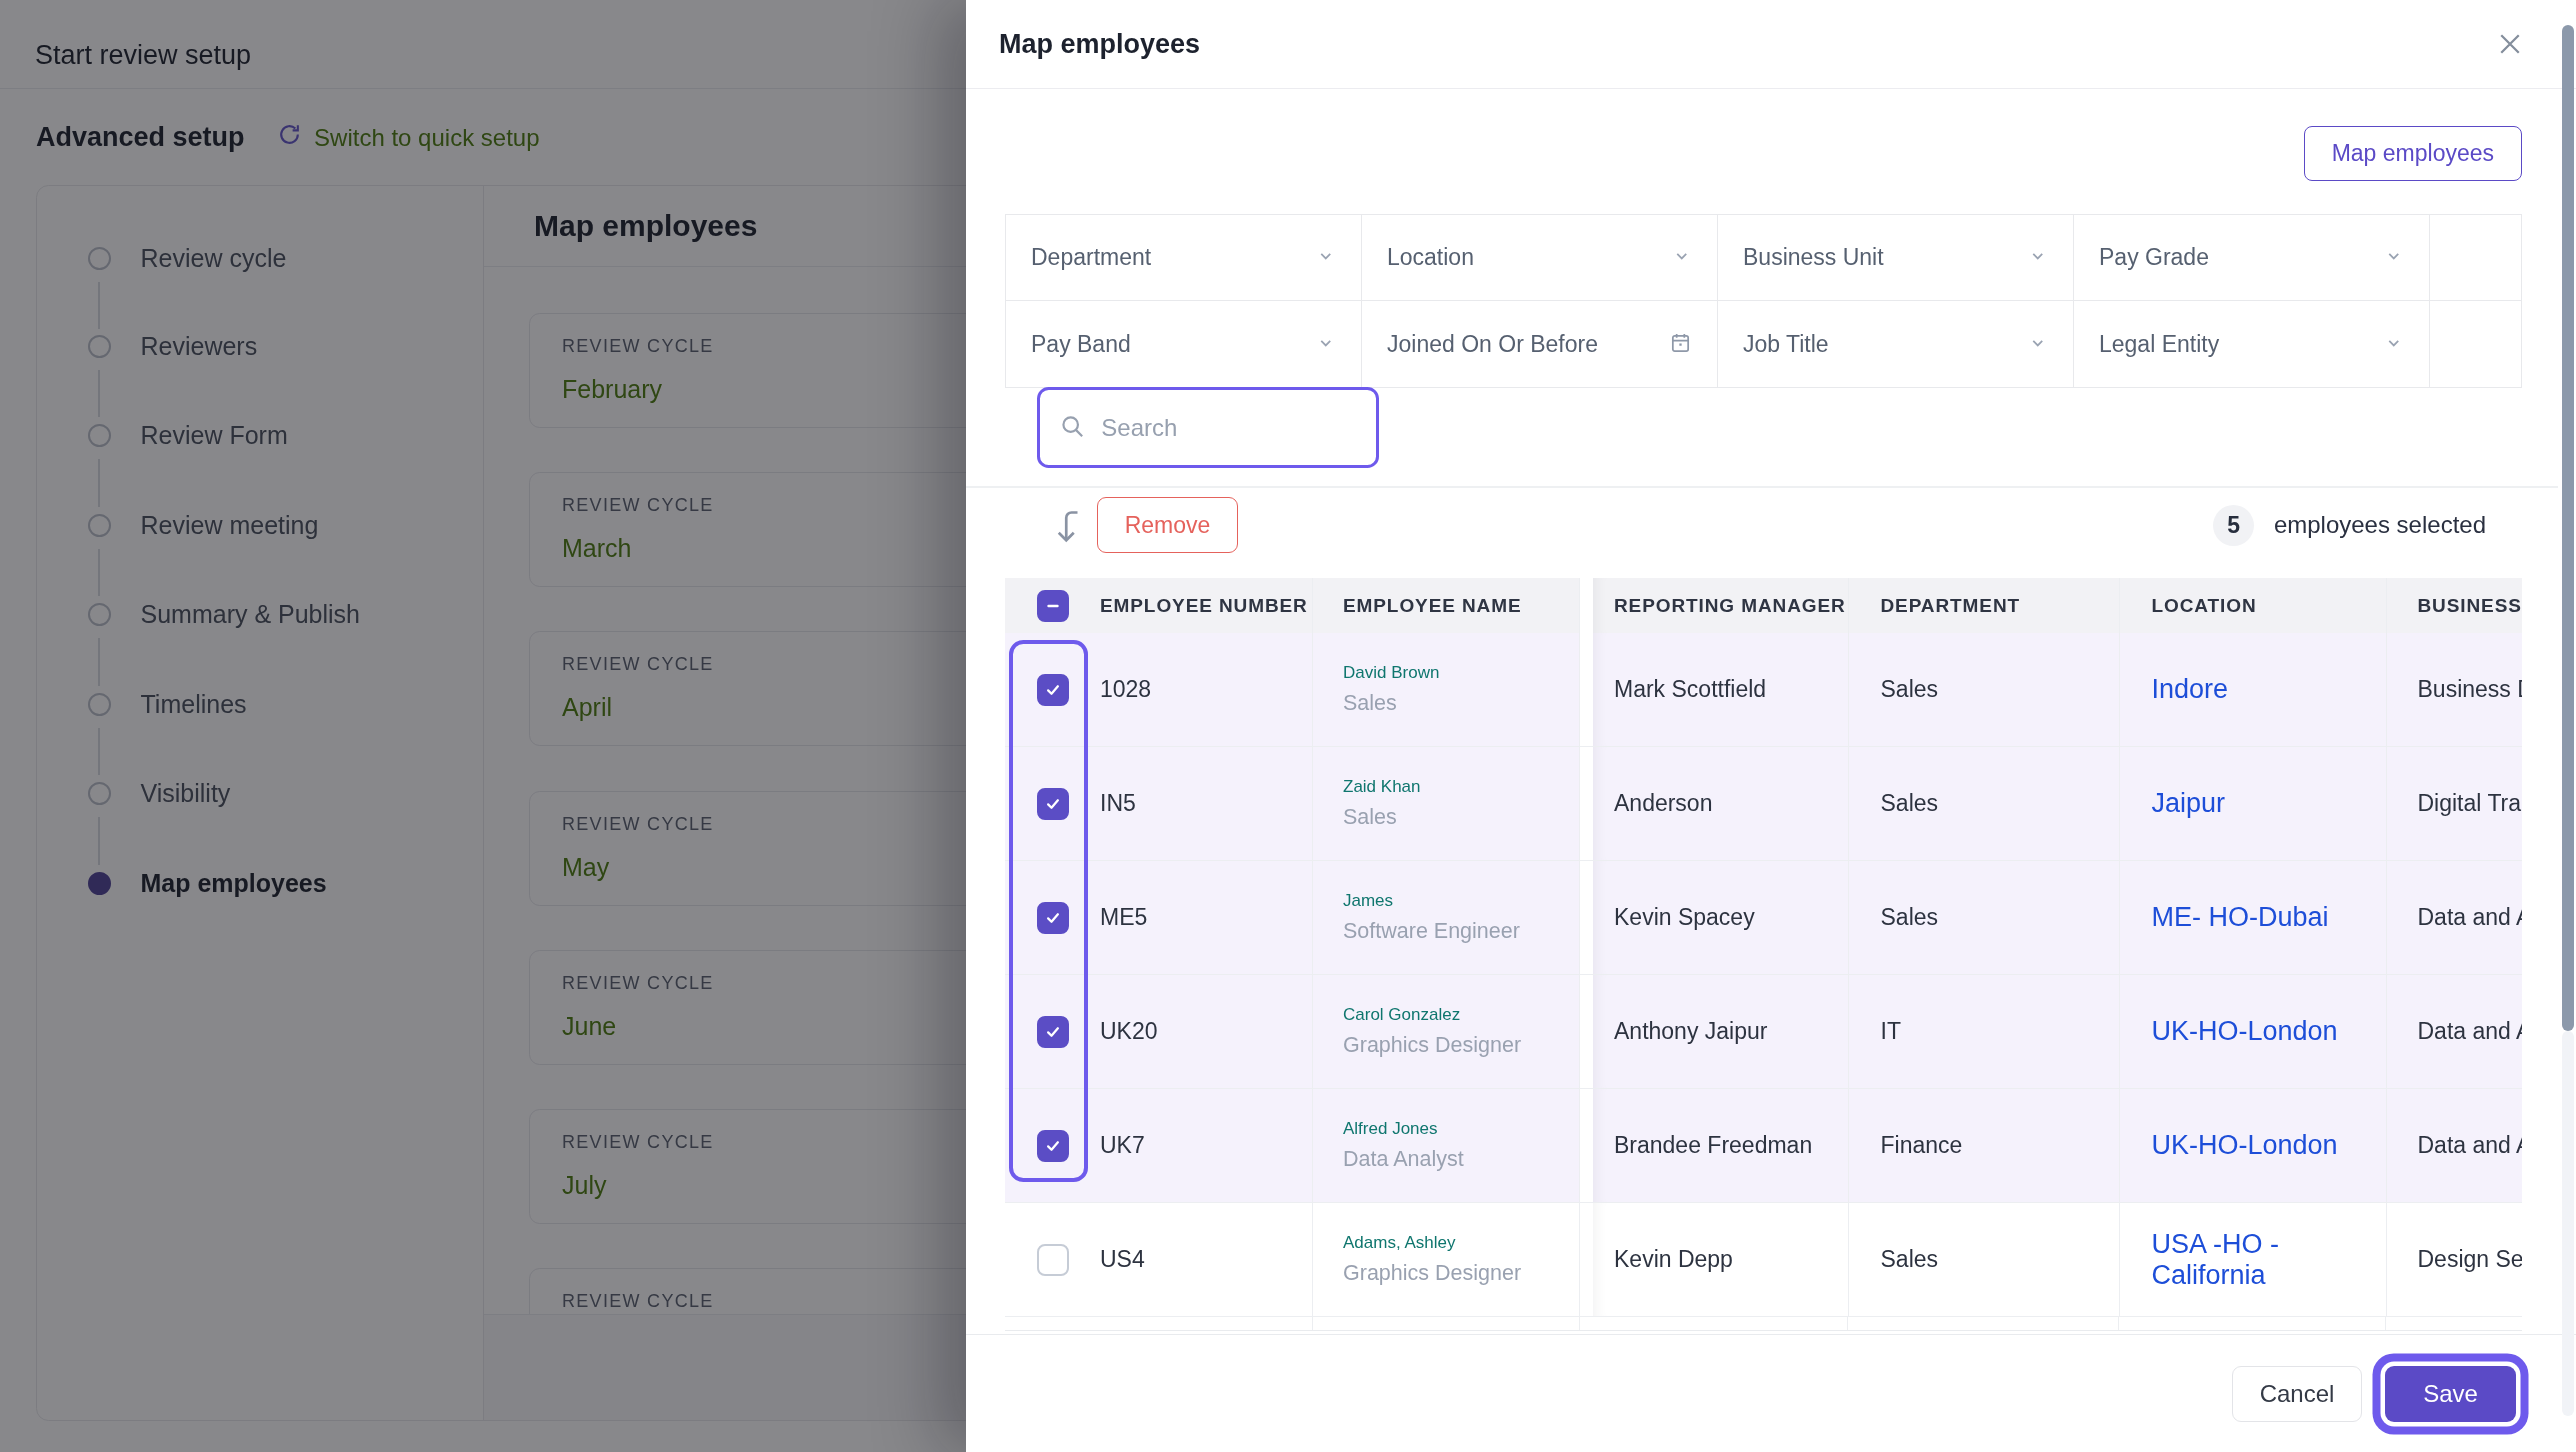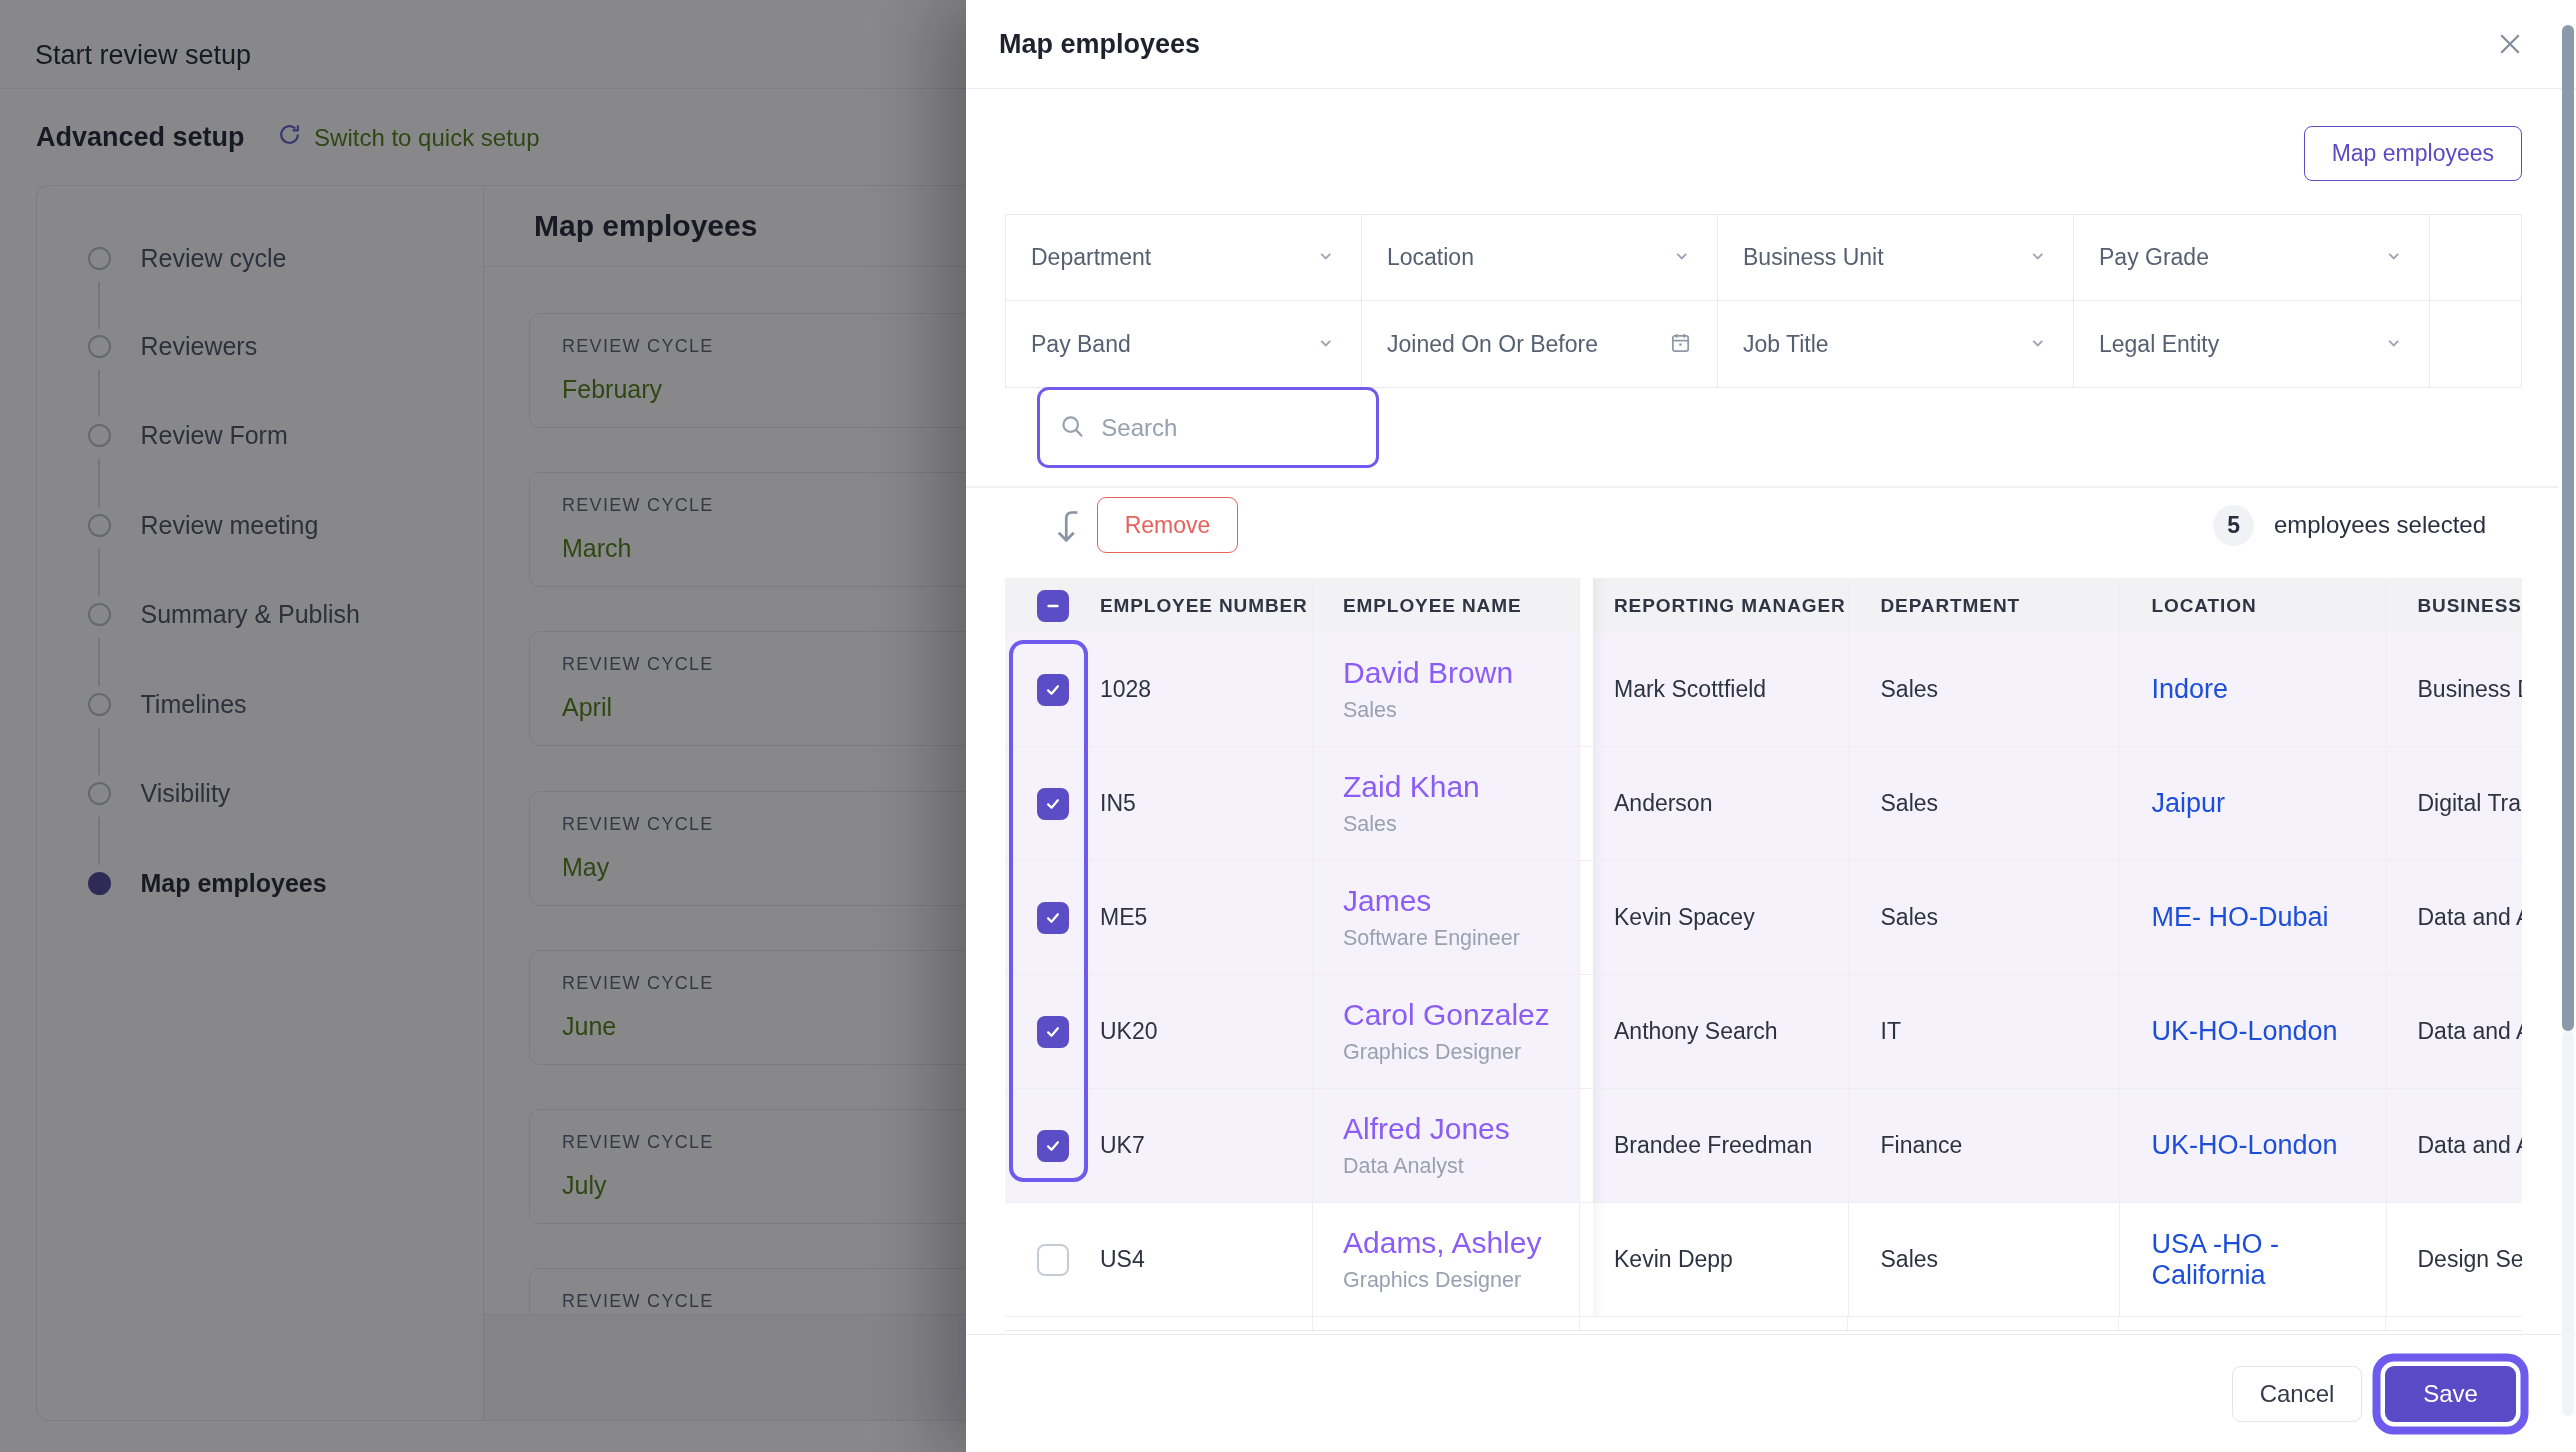--- a/index.html
+++ b/index.html
@@ -68,21 +68,21 @@
   .cell { display:flex; align-items:center; height:100%; flex:none; }
   .c-check { width:95px; justify-content:center; }
   .c-num { width:213px; border-right:1.3px solid #eceef1; font-size:23px; color:#2d3340; }
   .c-name { width:267px; border-right:1.3px solid #eceef1; flex-direction:column; align-items:flex-start; justify-content:center; padding-left:30px; gap:8px; }
   .c-gap { width:12.5px; background:#fff; }
   .c-mgr { width:255px; padding-left:21.5px; font-size:23px; color:#2d3340; box-shadow:inset 12.5px 0 12.5px -10.7px rgba(40,44,60,0.07); }
   .c-dept { width:271px; padding-left:32px; border-left:1.3px solid #eceef1; font-size:23px; color:#2d3340; }
   .c-loc { width:267px; padding-left:32px; border-left:1.3px solid #eceef1; font-size:27px; color:#1d4ed8; }
   .c-bu { width:137px; padding-left:31px; border-left:1.3px solid #eceef1; font-size:23px; color:#2d3340; white-space:nowrap; }
   .thead .hc { font-size:19px; font-weight:600; color:#2f3543; letter-spacing:0.9px; white-space:nowrap; overflow:hidden; }
-  .emp-name { font-size:30px; color:#8b5cf6; text-decoration:none; cursor:pointer; }
+  .emp-name { font-size:17px; color:#0f766e; text-decoration:none; cursor:pointer; }
   .emp-role { font-size:21.5px; color:#99a1b0; }
   .partial-row { height:14.3px; border-bottom:1.8px solid #e9ebee; display:flex; }
   .partial-row .pcell { height:100%; }
 
   .cb { width:32px; height:32px; border-radius:8px; border:2.2px solid #c6ccd6; background:#fff; display:flex; align-items:center; justify-content:center; cursor:pointer; flex:none; }
   .cb.checked, .cb.indeterminate { background:#5b4dc5; border-color:#5b4dc5; }
 
   .col-highlight { position:absolute; left:43px; top:640px; width:79px; height:542px; border:4.5px solid #6e5aec; border-radius:14.3px; pointer-events:none; z-index:3; }
 
   .modal-footer { position:absolute; left:0; right:0; top:1334px; height:119px; background:#fff; border-top:1.8px solid #e9ebee; display:flex; align-items:center; justify-content:flex-end; padding-right:46px; gap:23px; }
@@ -371,21 +371,21 @@
               <path d="M5.5 12.5l4.5 4.5 8.5-10" stroke="#fff" stroke-width="3" stroke-linecap="round" stroke-linejoin="round"></path>
             </svg>
           </span>
         </div>
       <div class="cell c-num">UK20</div>
       <div class="cell c-name">
         <a class="emp-name">Carol Gonzalez</a>
         <span class="emp-role">Graphics Designer</span>
       </div>
       <div class="cell c-gap"></div>
-      <div class="cell c-mgr">Anthony Search</div>
+      <div class="cell c-mgr">Anthony Jaipur</div>
       <div class="cell c-dept">IT</div>
       <div class="cell c-loc">UK-HO-London</div>
       <div class="cell c-bu">Data and A</div>
     </div>
 
     <div class="trow selected">
       <div class="cell c-check">
           <span class="cb checked">
             <svg width="18" height="18" viewBox="0 0 24 24" fill="none">
               <path d="M5.5 12.5l4.5 4.5 8.5-10" stroke="#fff" stroke-width="3" stroke-linecap="round" stroke-linejoin="round"></path>

